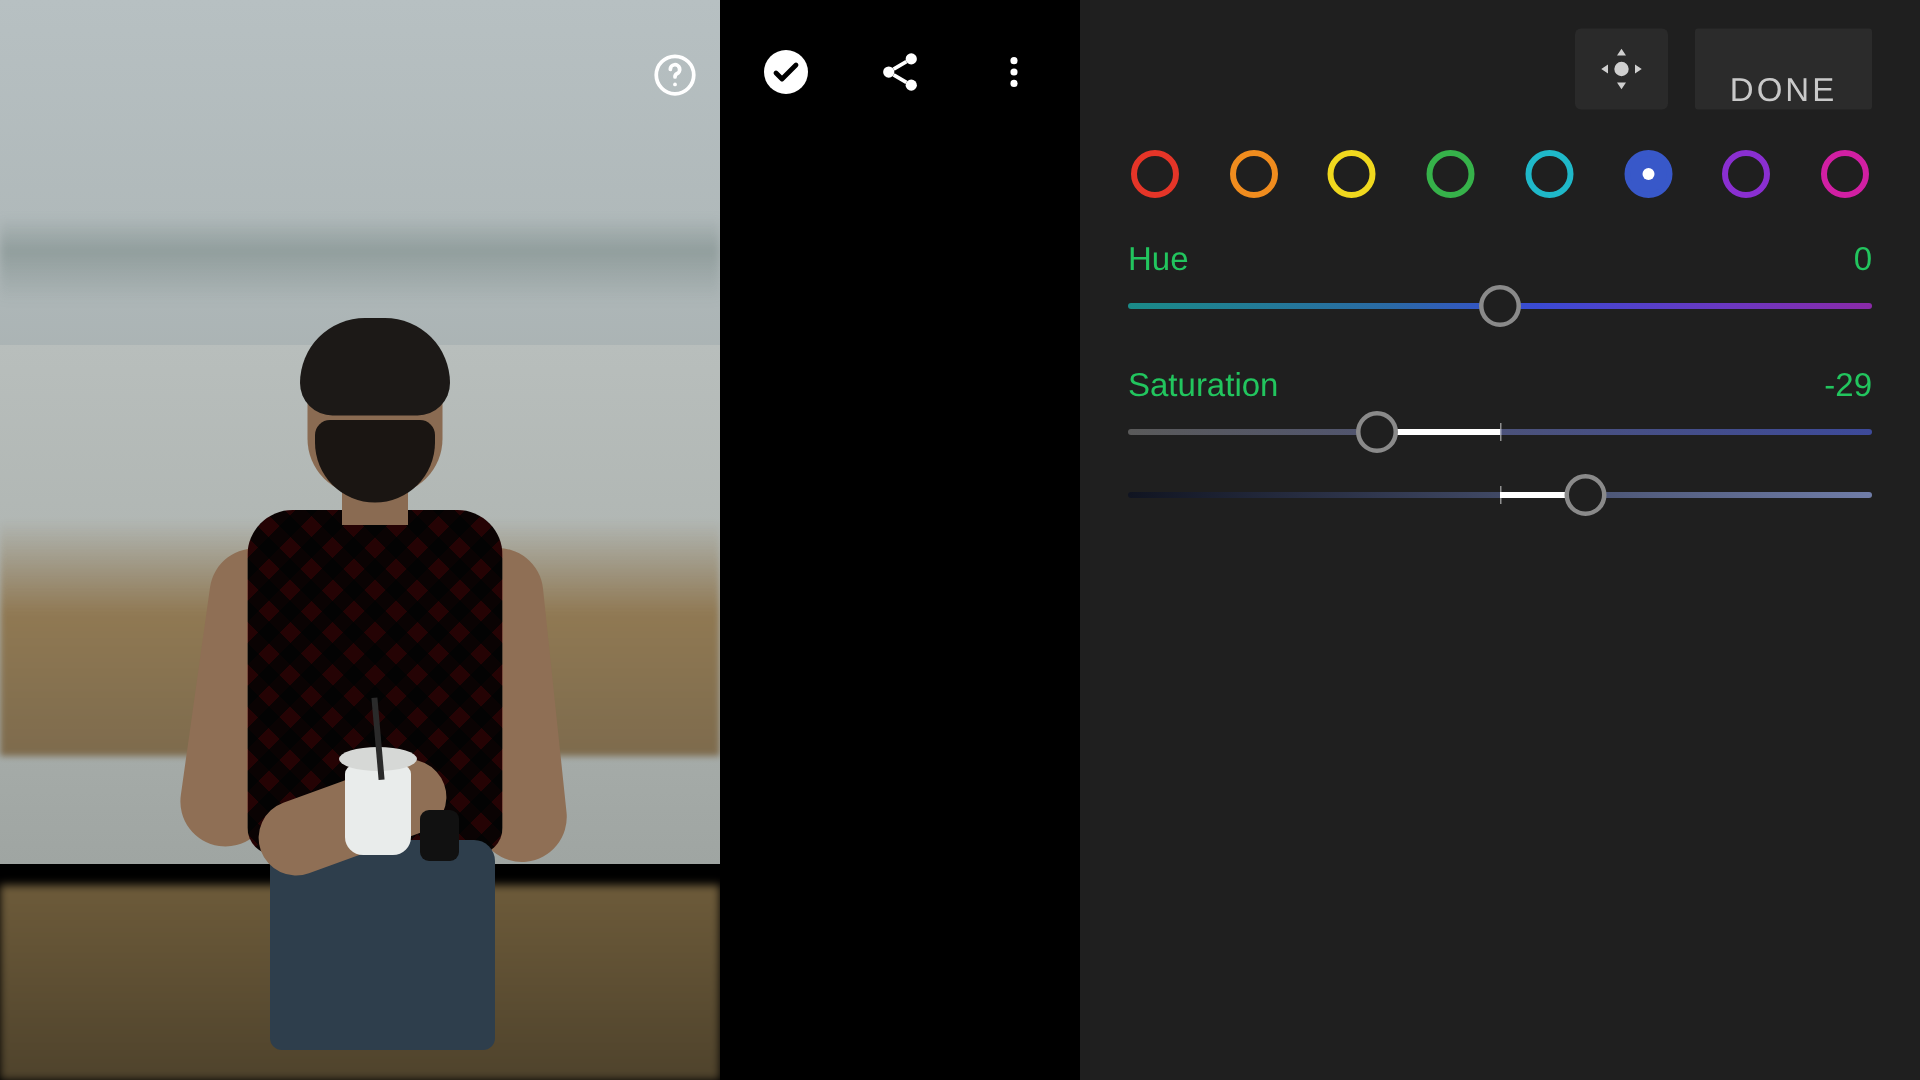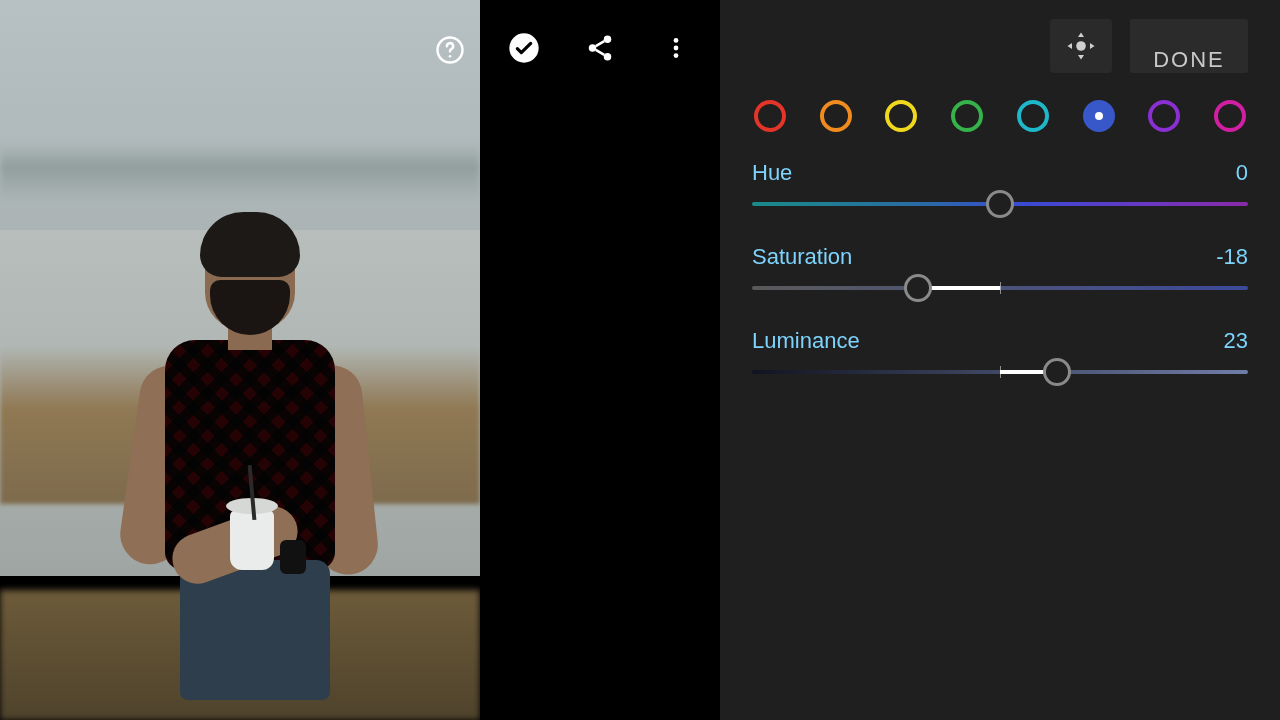--- a/index.html
+++ b/index.html
@@ -37,21 +37,21 @@
   .edit-top { height:92px; display:flex; justify-content:flex-end; align-items:center; gap:18px; }
   .pan-btn { width:62px; height:54px; background:#2a2a2a; border-radius:4px; display:flex; align-items:center; justify-content:center; cursor:pointer;}
   .done-btn { width:118px; height:54px; background:#2b2b2b; color:#c9c9c9; font-size:22px; letter-spacing:2px; font-weight:500; display:flex; align-items:flex-end; justify-content:center; cursor:pointer; border-radius:2px;}
 
   .color-row { display:flex; justify-content:space-between; padding:8px 2px 28px 2px; }
   .color-swatch { width:32px; height:32px; border-radius:50%; border:4px solid; background:transparent; cursor:pointer; position:relative;}
   .color-swatch.selected { background: var(--c); border-color: var(--c); }
   .color-swatch.selected::after { content:""; position:absolute; left:50%; top:50%; width:8px; height:8px; background:#fff; border-radius:50%; transform:translate(-50%,-50%);}
 
   .slider-block { margin-bottom:38px; }
-  .slider-head { display:flex; justify-content:space-between; color:#7dd3fc; font-size:22px; font-weight:300; margin-bottom:16px;}
+  .slider-head { display:flex; justify-content:space-between; color:#22c55e; font-size:22px; font-weight:300; margin-bottom:16px;}
   .slider-head .val { font-weight:400; }
   .track { position:relative; height:4px; border-radius:2px; }
   .track.hue { background: linear-gradient(90deg,#1a8b88 0%, #2a6aa5 35%, #3a4ad3 55%, #6a38c2 80%, #8a2aa8 100%); }
   .track.sat { background: linear-gradient(90deg,#5a5a5a 0%, #3d4a9a 100%); }
   .track.lum { background: linear-gradient(90deg,#101421 0%, #707da8 100%); }
   .center-mark { position:absolute; left:50%; top:-4px; width:1px; height:12px; background:#fff; opacity:0.5;}
   .offset-bar { position:absolute; top:0; height:4px; background:#fff;}
   .thumb { position:absolute; top:50%; width:28px; height:28px; border-radius:50%; background:#1f1f1f; border:3px solid #8a8a8a; transform:translate(-50%,-50%); cursor:grab;}
 </style>
 </head>
@@ -148,34 +148,30 @@
       </div>
       <div class="track hue">
         <div class="center-mark"></div>
         <div class="thumb" id="thumb-hue" style="left: 50%;"></div>
       </div>
     </div>
 
     <div class="slider-block">
       <div class="slider-head">
         <span>Saturation</span>
-        <span class="val">-18</span>
+        <span class="val">-29</span>
       </div>
       <div class="track sat">
         <div class="center-mark"></div>
         <div class="offset-bar" id="bar-sat" style="left: 33.5%; width: 16.5%;"></div>
         <div class="thumb" id="thumb-sat" style="left: 33.5%;"></div>
       </div>
     </div>
 
     <div class="slider-block">
-      <div class="slider-head">
-        <span>Luminance</span>
-        <span class="val">23</span>
-      </div>
       <div class="track lum">
         <div class="center-mark"></div>
         <div class="offset-bar" id="bar-lum" style="left: 50%; width: 11.5%;"></div>
         <div class="thumb" id="thumb-lum" style="left: 61.5%;"></div>
       </div>
     </div>
 
   </div>
 </div>
 

